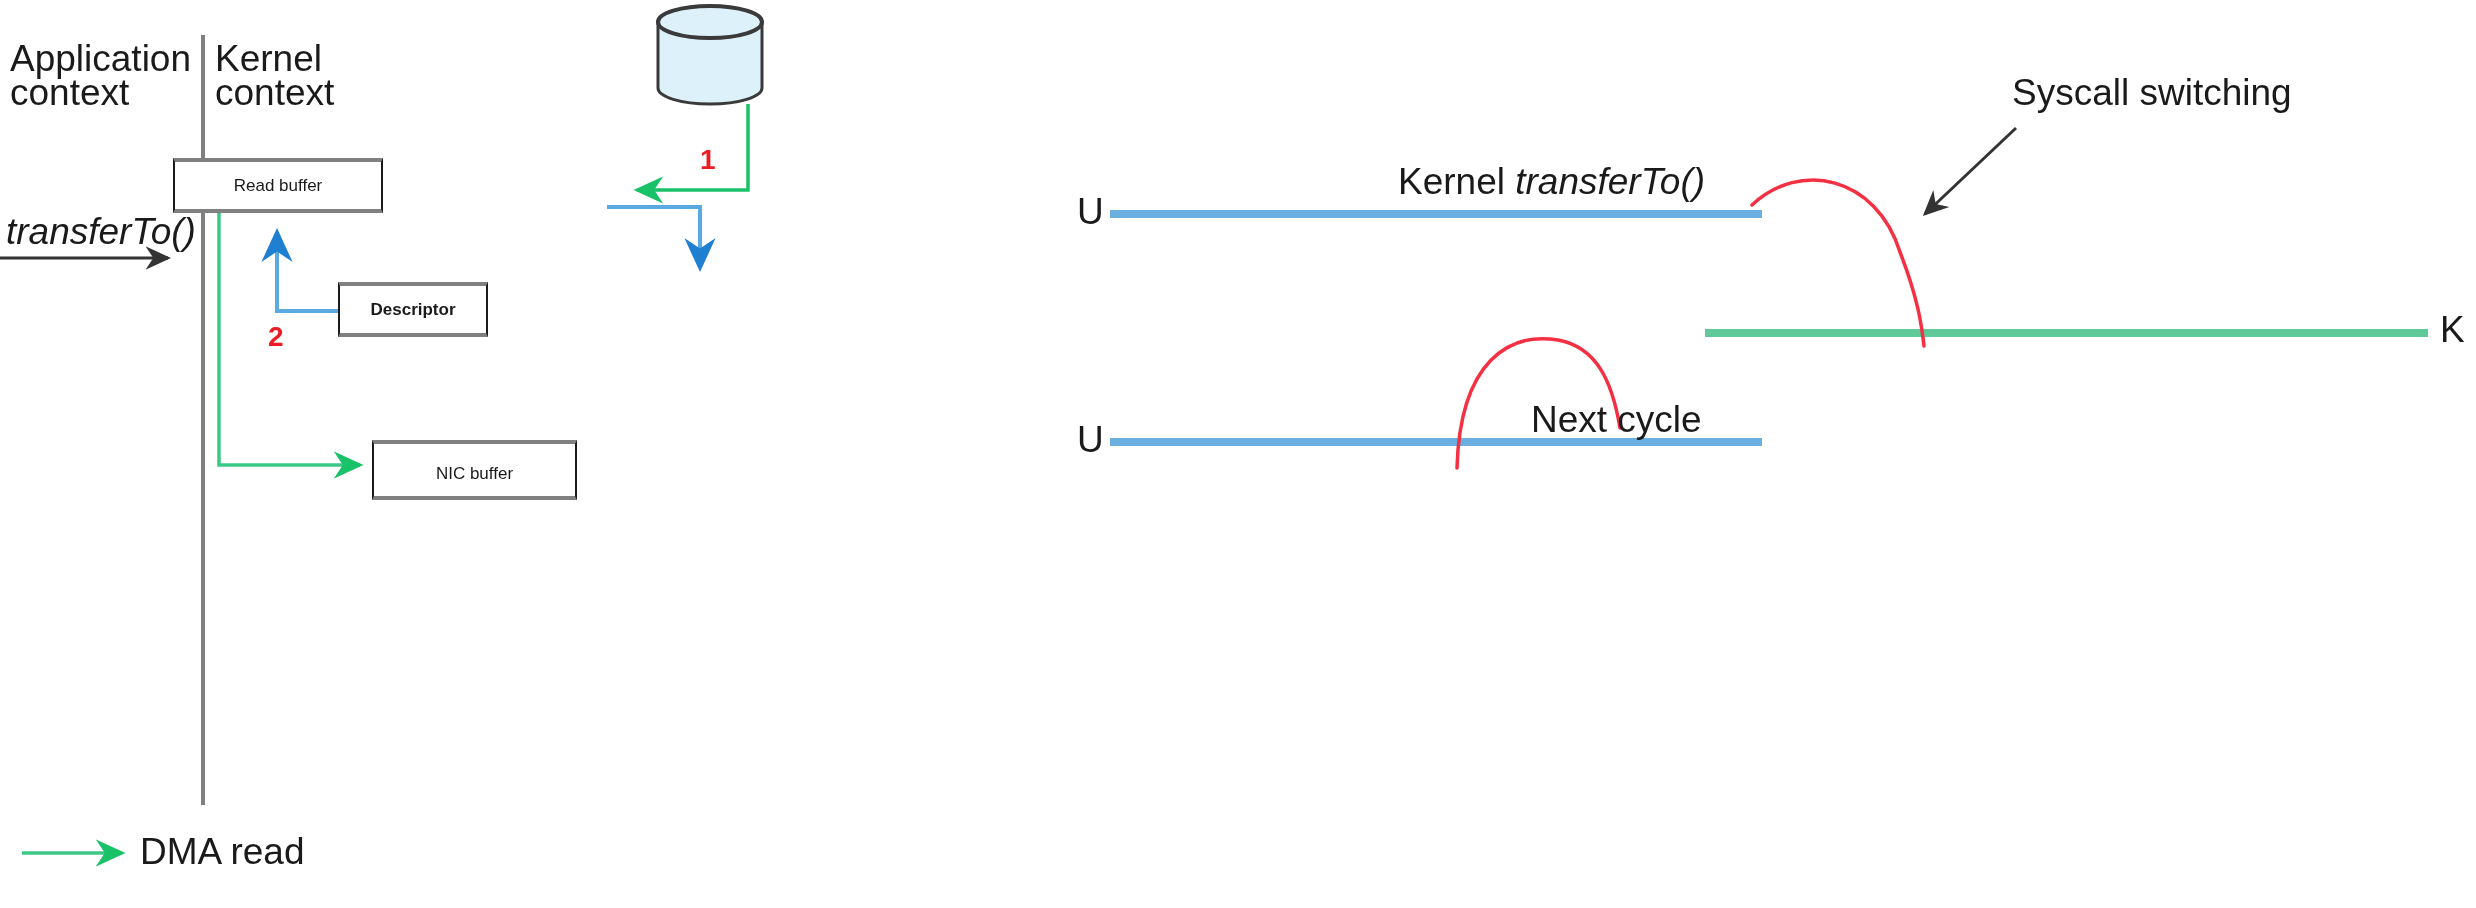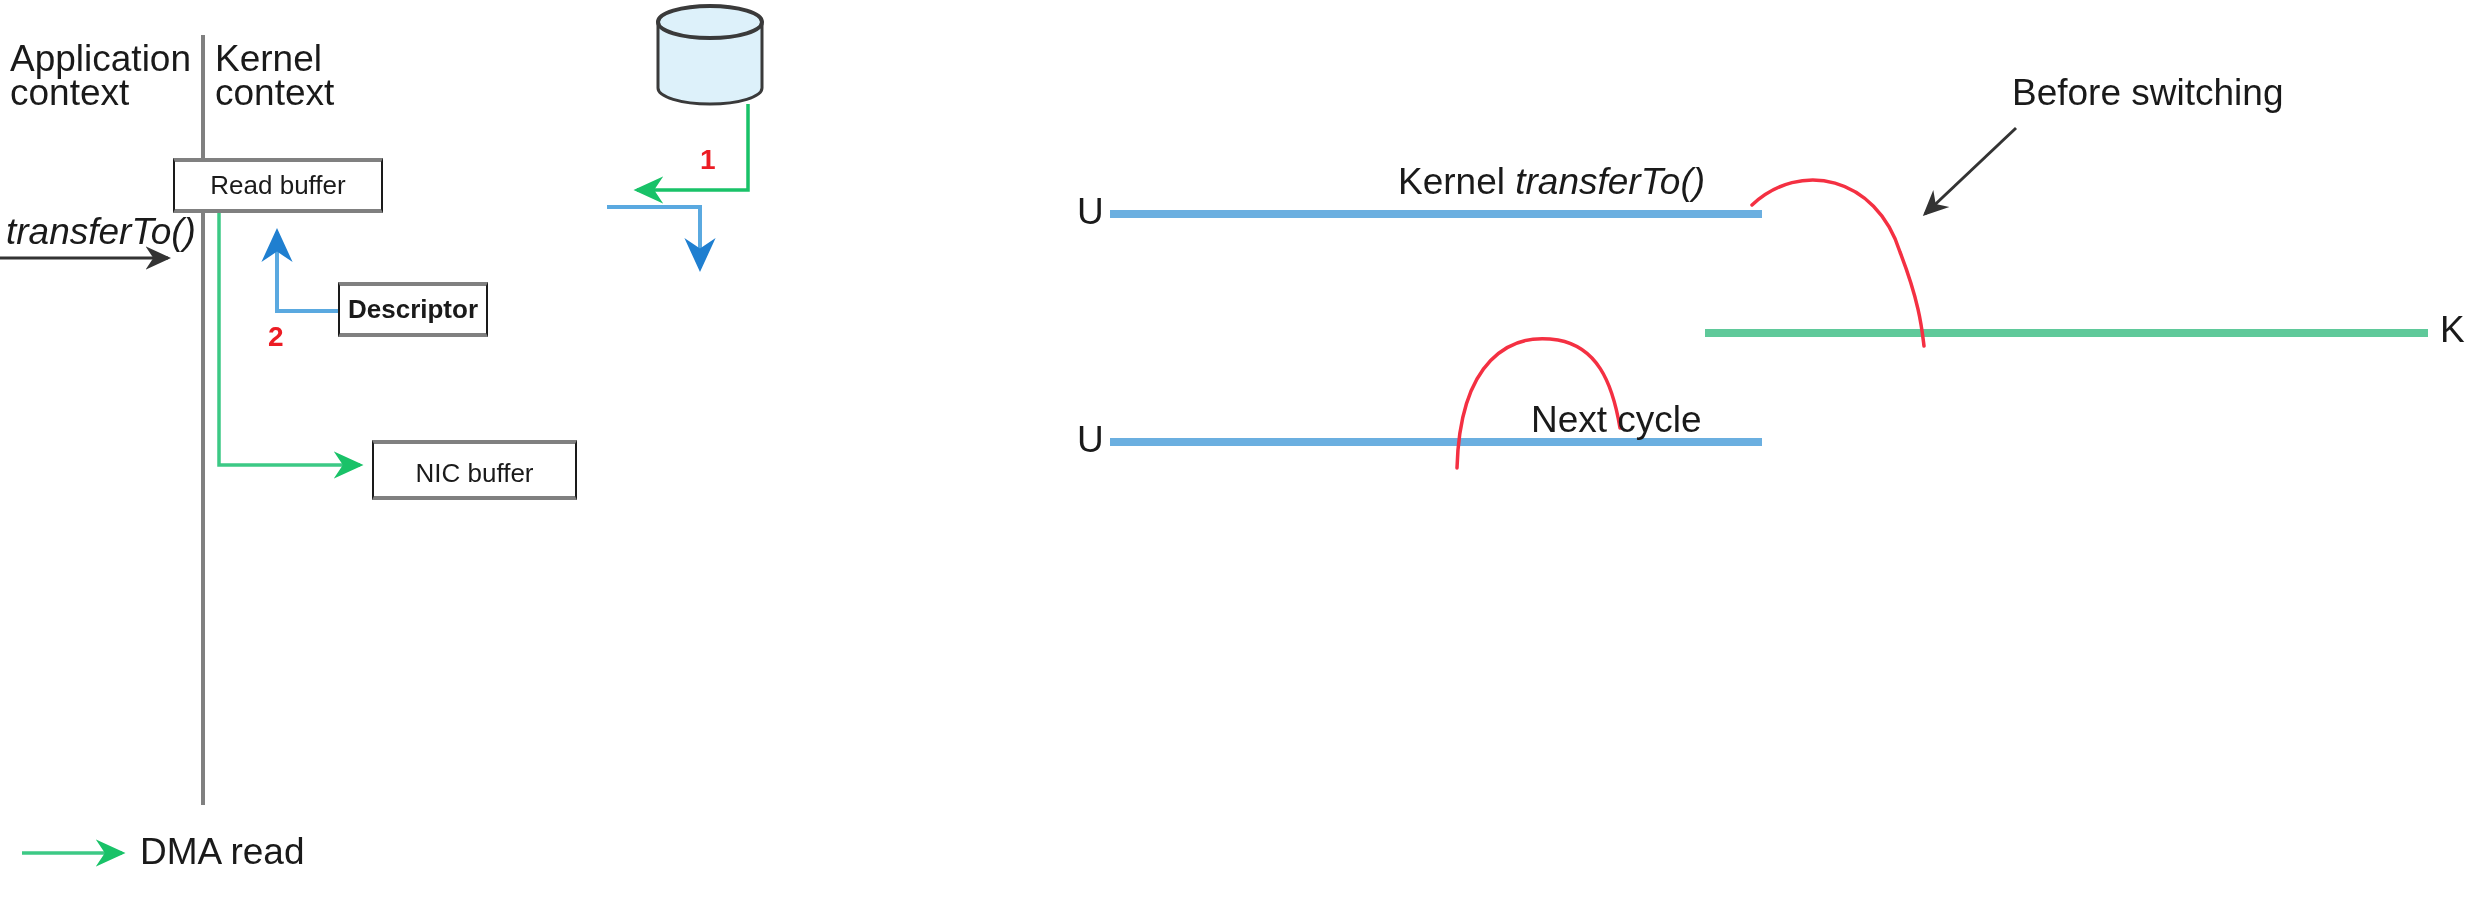--- a/index.html
+++ b/index.html
@@ -31,21 +31,21 @@
     white-space: pre;
   }
   .lbl.italic { font-style: italic; }
   .lbl.red { color: #ec1c24; font-weight: bold; font-size: 28px; }
   .box-label {
     position: absolute;
     display: flex;
     align-items: center;
     justify-content: center;
     font-family: "Liberation Sans", sans-serif;
-    font-size: 26px;
+    font-size: 17px;
     color: #1a1a1a;
     white-space: pre;
   }
   .node-box {
     position: absolute;
     background: #ffffff;
     border: 2px solid #1a1a1a;
     border-top: 4px solid #808080;
     border-bottom: 4px solid #808080;
     box-sizing: border-box;
@@ -128,18 +128,18 @@
   <div class="lbl" style="left:140px; top:835px;">DMA read</div>
 
   <div class="lbl" style="left:1077px; top:195px;">U</div>
 
   <div class="lbl" style="left:1077px; top:423px;">U</div>
 
   <div class="lbl" style="left:2440px; top:313px;">K</div>
 
   <div class="lbl" style="left:1398px; top:165px;"><span>Kernel </span><span class="italic" style="font-style:italic;">transferTo()</span></div>
 
-  <div class="lbl" style="left:2012px; top:76px;">Before switching</div>
+  <div class="lbl" style="left:2012px; top:76px;">Syscall switching</div>
 
 
   <div class="lbl" style="left:1483px; top:403px;margin-left:48px;">Next cycle</div>
 
 </div>
 
 </body></html>

